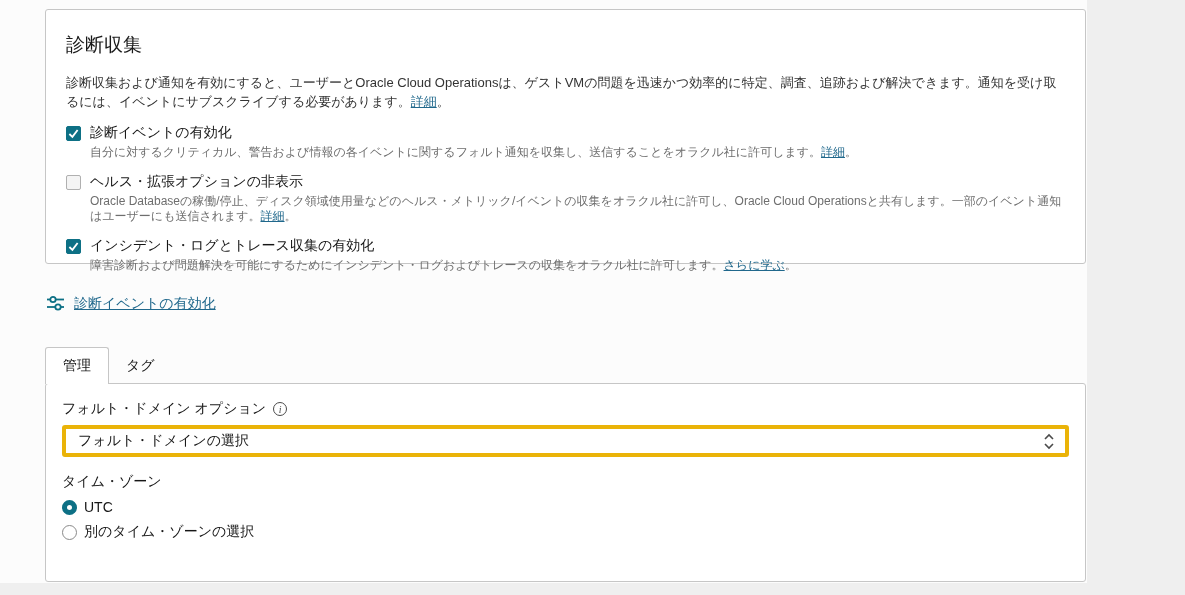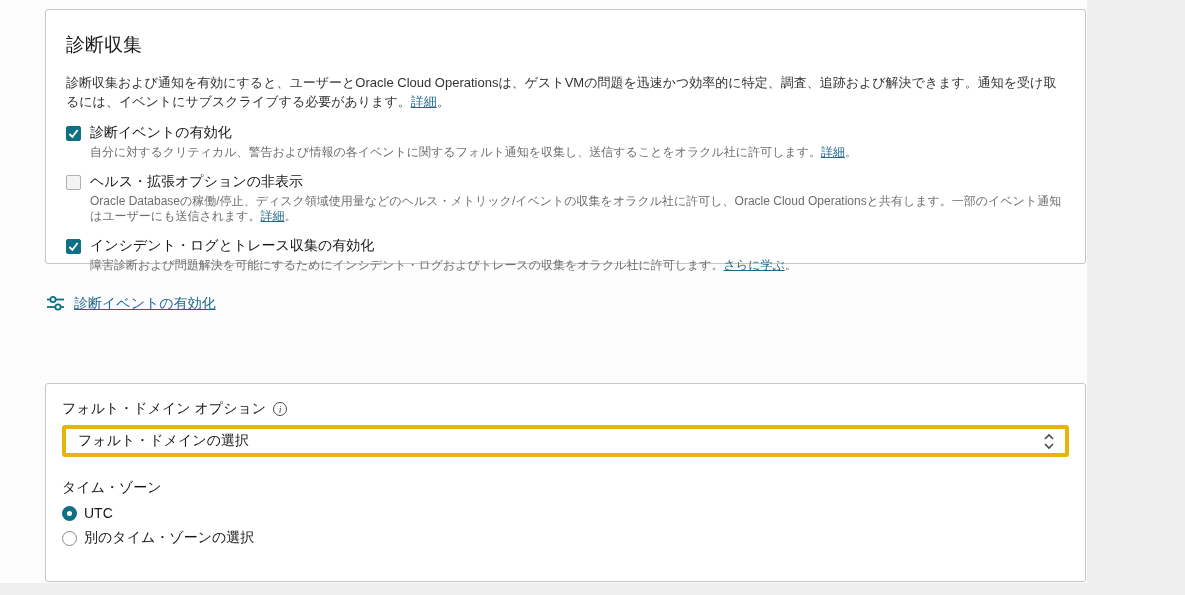--- a/index.html
+++ b/index.html
@@ -41,21 +41,21 @@
   .field-label{display:flex;align-items:center;gap:7px;font-size:14px;color:#161616;}
   .info-icon{width:14px;height:14px;border:1px solid #4a4a4a;border-radius:50%;box-sizing:border-box;
     display:flex;align-items:center;justify-content:center;
     font-family:"Liberation Serif","DejaVu Serif",serif;font-style:italic;font-size:10px;color:#4a4a4a;}
   .select{
     margin-top:7px;height:32px;box-sizing:border-box;background:#fff;
     border:4px solid #eab308;border-radius:3px;
     display:flex;align-items:center;justify-content:space-between;
     padding:0 10px 0 12px;font-size:14px;color:#161616;cursor:pointer;
   }
-  .tz-label{margin-top:22px;font-size:14px;}
+  .tz-label{margin-top:16px;font-size:14px;}
   .radio-row{display:flex;align-items:center;gap:7px;margin-top:8px;font-size:14px;cursor:pointer;}
   .radio{width:15px;height:15px;border-radius:50%;box-sizing:border-box;flex:0 0 auto;
     background:#fff;border:1px solid #8a8a8a;}
   .radio.on{border:5px solid #0d7085;}
 </style>
 </head>
 <body>
 
 <div class="canvas">
 
@@ -130,14 +130,18 @@
     <div class="radio-row">
       <span class="radio on"></span>
       <span>UTC</span>
     </div>
     <div class="radio-row">
       <span class="radio"></span>
       <span>別のタイム・ゾーンの選択</span>
     </div>
   </div>
 
+  <div class="tabs">
+    <div class="tab active">管理</div>
+    <div class="tab">タグ</div>
+  </div>
 
 </div>
 
 </body></html>

